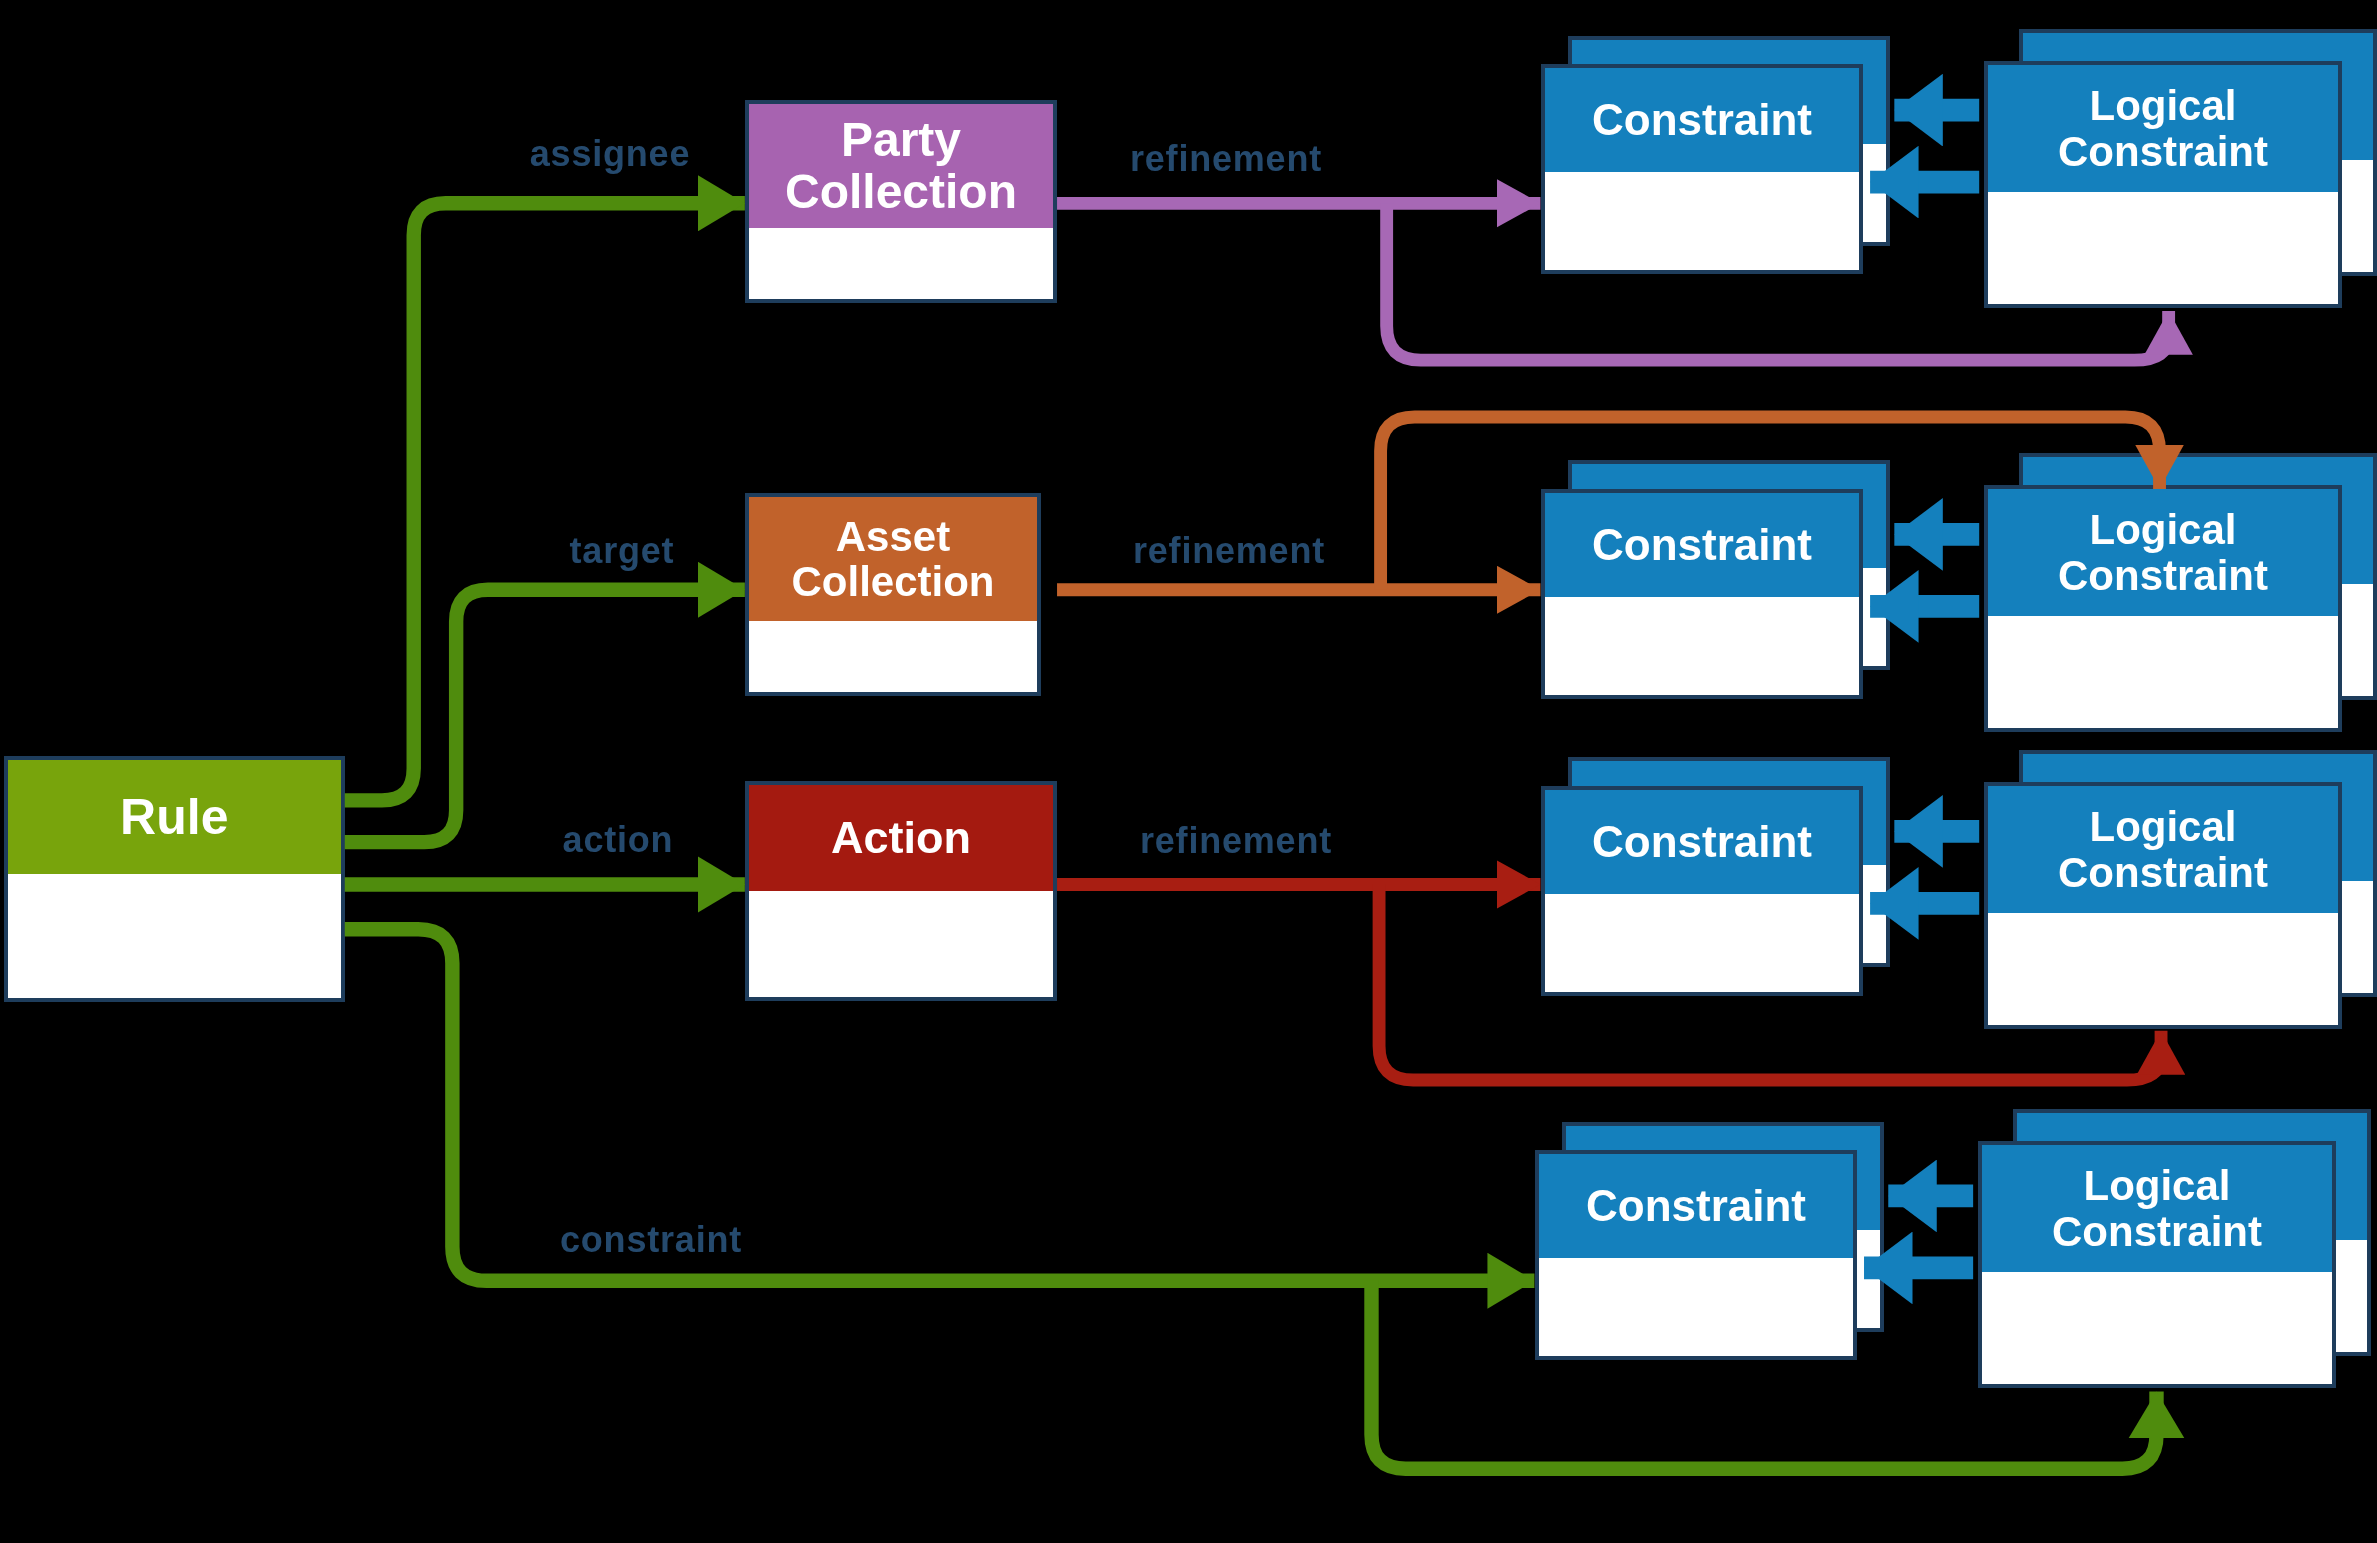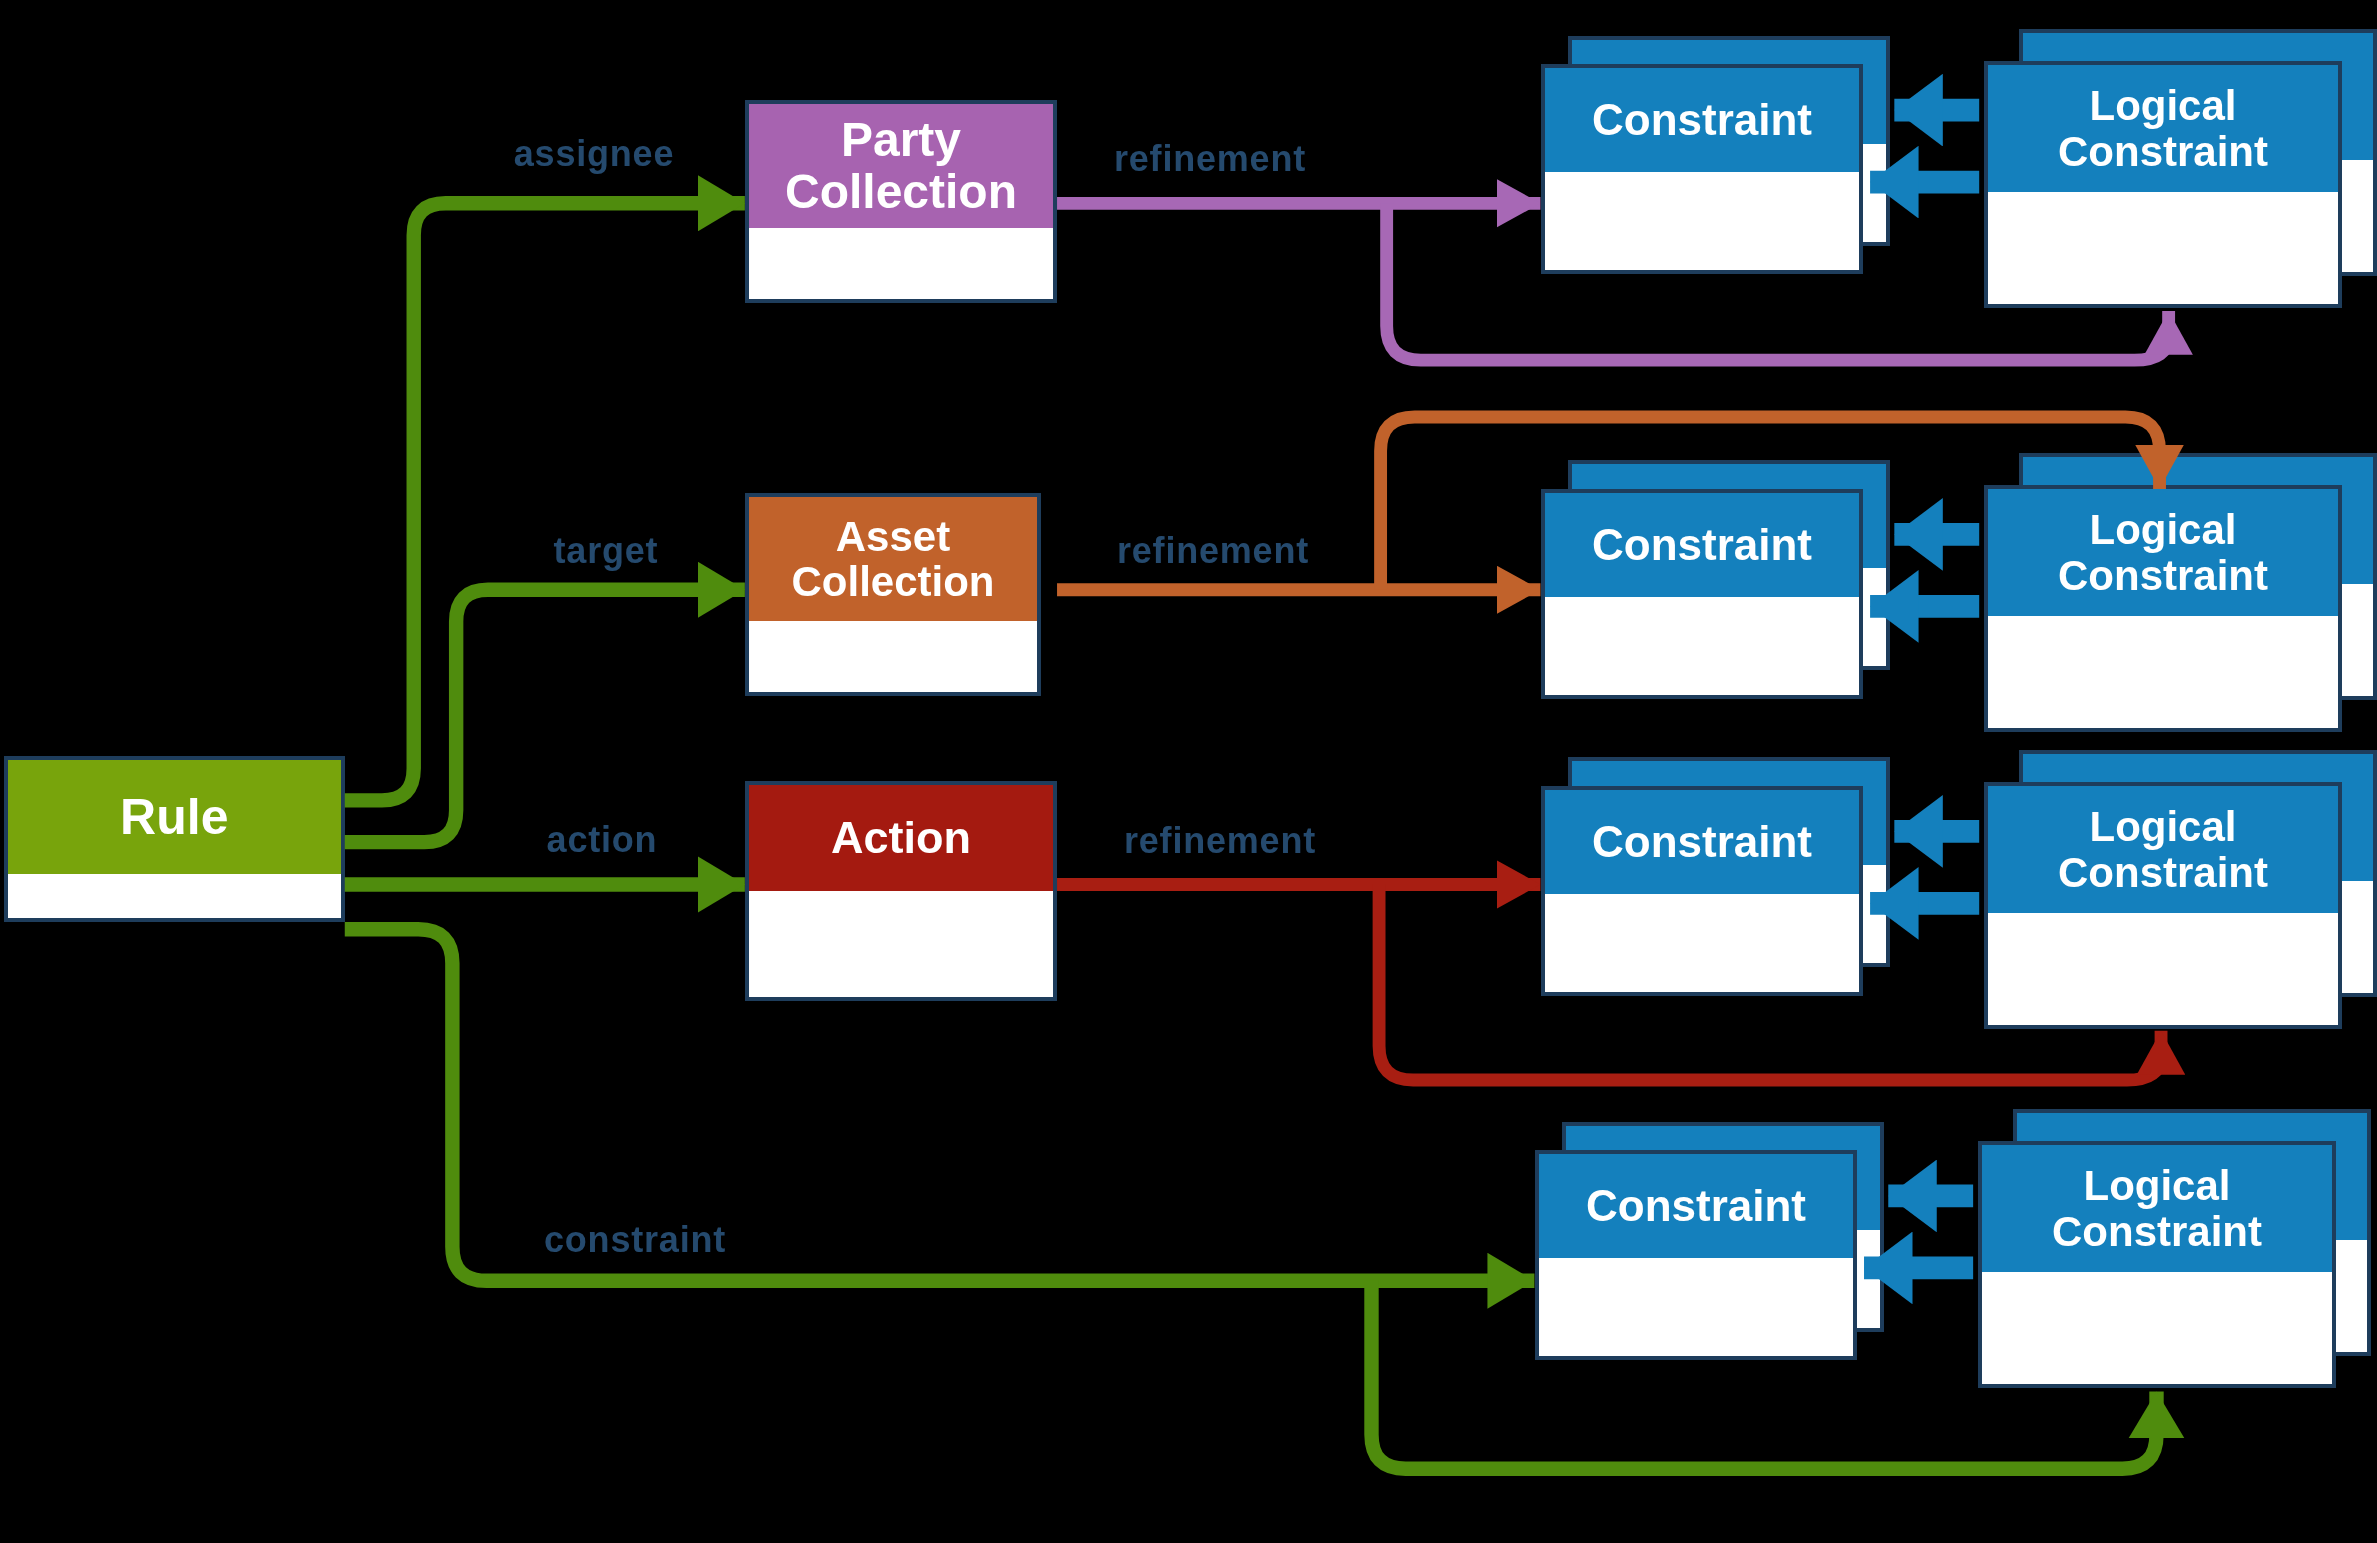--- a/index.html
+++ b/index.html
@@ -30,29 +30,30 @@
     line-height:1.08;
     letter-spacing:0px;
   }
   .edge-label{
     position:absolute;
     transform:translate(-50%,-50%);
     font-weight:bold;
     font-size:36px;
     letter-spacing:0.8px;
     white-space:nowrap;
+    margin-left:16px;
   }
   svg{display:block;}
 </style>
 </head>
 <body>
 
 <div class="canvas">
   <div class="layer">
-      <div class="uml-box" style="left: 3.8px; top: 756px; width: 341px; height: 166px; border-color: rgb(30, 61, 92);">
+      <div class="uml-box" style="left: 3.8px; top: 756px; width: 341px; height: 246px; border-color: rgb(30, 61, 92);">
         <div class="uml-header" style="height: 114px; background: rgb(120, 164, 12); font-size: 50px; color: rgb(255, 255, 255);"><span>Rule</span></div>
       </div>
       <div class="uml-box" style="left: 745px; top: 100px; width: 312px; height: 203px; border-color: rgb(30, 61, 92);">
         <div class="uml-header" style="height: 124px; background: rgb(167, 99, 176); font-size: 48px; color: rgb(255, 255, 255);"><span>Party
 Collection</span></div>
       </div>
       <div class="uml-box" style="left: 745px; top: 493px; width: 296px; height: 203px; border-color: rgb(30, 61, 92);">
         <div class="uml-header" style="height: 124px; background: rgb(193, 98, 43); font-size: 42px; color: rgb(255, 255, 255);"><span>Asset
 Collection</span></div>
       </div>

